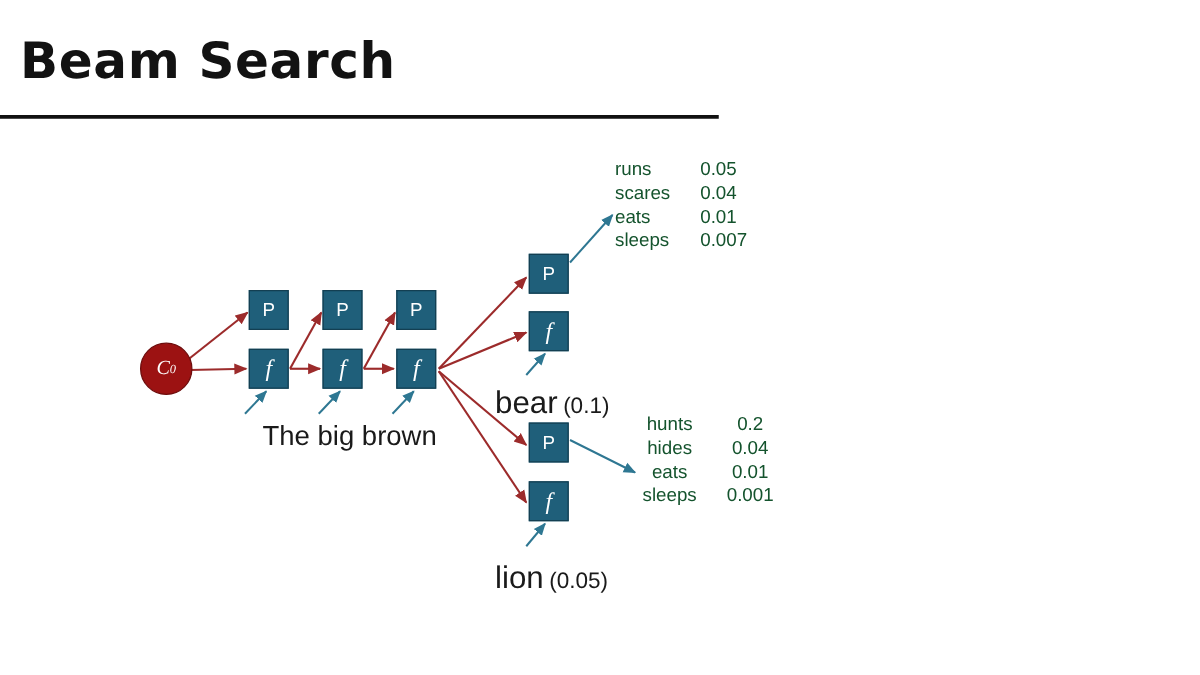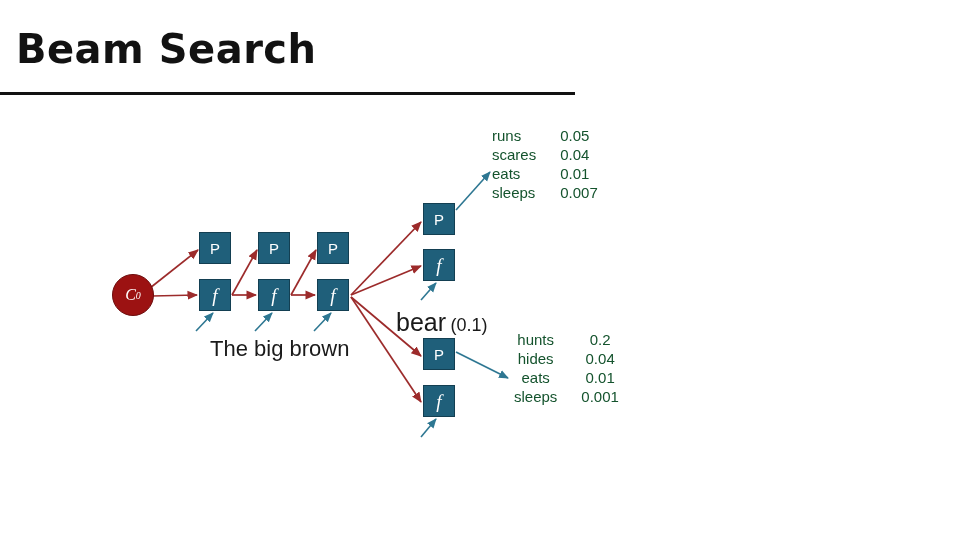--- a/index.html
+++ b/index.html
@@ -210,20 +210,24 @@
   <div class="node p-node" style="left:423px; top:338px;">P</div>
   <div class="node f-node" style="left:423px; top:385px;">f</div>
 
   <div class="plain-text" id="input-caption">The big brown</div>
 
   <div class="branch-label" id="branch-label-bear">
     <span class="word">bear</span>
     <span class="prob">(0.1)</span>
   </div>
 
+  <div class="branch-label" id="branch-label-lion">
+    <span class="word">lion</span>
+    <span class="prob">(0.05)</span>
+  </div>
 
   <table class="cand-table" id="cand-table-top">
     <tbody>
       <tr>
         <td class="w">runs</td>
         <td class="p">0.05</td>
       </tr>
       <tr>
         <td class="w">scares</td>
         <td class="p">0.04</td>

